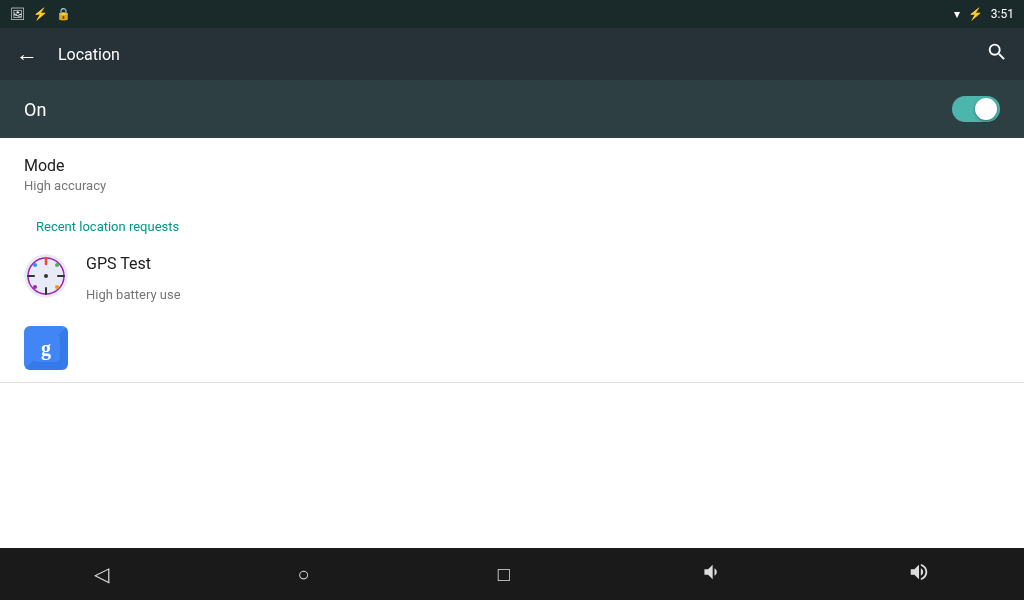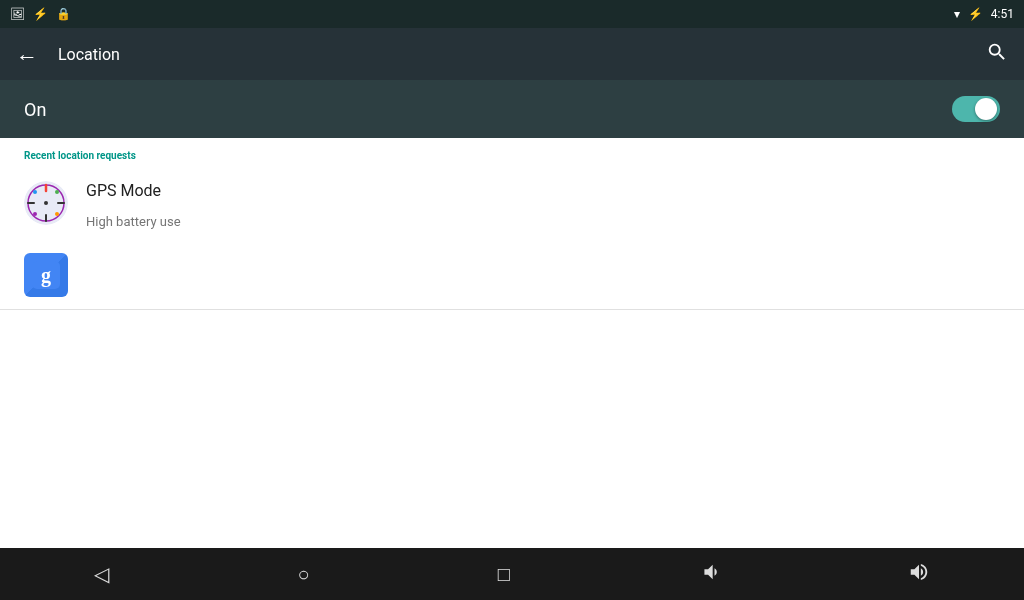--- a/index.html
+++ b/index.html
@@ -67,24 +67,24 @@
     
     .mode-section {
       padding: 18px 24px 14px 24px;
       cursor: pointer;
     }
     .mode-title { font-size: 16px; color: #212121; font-weight: 400; }
     .mode-sub { font-size: 13px; color: #757575; margin-top: 3px; }
 
     
     .section-heading {
-      padding: 12px 24px 8px 24px;
-      font-size: 10px;
+      padding: 12px 24px 8px 36px;
+      font-size: 13px;
       color: #009688;
-      font-weight: 700;
+      font-weight: 400;
     }
 
     
     .list-item {
       display: flex;
       align-items: center;
       padding: 12px 24px;
       cursor: pointer;
       gap: 18px;
     }
@@ -134,21 +134,21 @@
 
 <div class="status-bar">
   <div class="status-bar-left">
     <span class="status-icon">🖼</span>
     <span class="status-icon">⚡</span>
     <span class="status-icon">🔒</span>
   </div>
   <div class="status-bar-right">
     <span class="status-icon">▾</span>
     <span class="status-icon">⚡</span>
-    <span class="status-icon">4:51</span>
+    <span class="status-icon">3:51</span>
   </div>
 </div>
 
 <div class="top-bar">
   <div class="top-bar-left">
     <span class="back-btn">←</span>
     <span class="top-bar-title">Location</span>
   </div>
   <span class="search-btn">
     <svg width="22" height="22" viewBox="0 0 24 24" fill="white">
@@ -159,20 +159,24 @@
 
 <div class="toggle-row">
   <span class="toggle-label">On</span>
   <div class="toggle">
     <div class="toggle-knob"></div>
   </div>
 </div>
 
 <div class="content">
 
+  <div class="mode-section">
+    <div class="mode-title">Mode</div>
+    <div class="mode-sub">High accuracy</div>
+  </div>
 
   <div class="section-heading">Recent location requests</div>
 
   <div class="list-item">
     <div>
       <svg class="gps-circle" viewBox="0 0 44 44" xmlns="http://www.w3.org/2000/svg">
         <circle cx="22" cy="22" r="22" fill="#e8eaf6"></circle>
 
         <circle cx="22" cy="22" r="18" fill="none" stroke="#9c27b0" stroke-width="1.5"></circle>
         <circle cx="22" cy="22" r="2" fill="#333"></circle>
@@ -182,21 +186,21 @@
         <line x1="4" y1="22" x2="10" y2="22" stroke="#333" stroke-width="2" stroke-linecap="round"></line>
         <line x1="34" y1="22" x2="40" y2="22" stroke="#333" stroke-width="2" stroke-linecap="round"></line>
 
         <circle cx="33" cy="11" r="2" fill="#4caf50"></circle>
         <circle cx="11" cy="11" r="2" fill="#2196f3"></circle>
         <circle cx="33" cy="33" r="2" fill="#ff9800"></circle>
         <circle cx="11" cy="33" r="2" fill="#9c27b0"></circle>
       </svg>
     </div>
     <div class="list-item-text">
-      <span class="list-item-title">GPS Mode</span>
+      <span class="list-item-title">GPS Test</span>
       <span class="list-item-sub">High battery use</span>
     </div>
   </div>
 
 
   <div class="list-item">
     <div class="google-icon">
       <svg width="28" height="28" viewBox="0 0 28 28" xmlns="http://www.w3.org/2000/svg">
         <rect width="28" height="28" rx="5" fill="#4285f4"></rect>
         <text x="14" y="21" font-size="20" font-family="serif" font-weight="bold" fill="white" text-anchor="middle">g</text>

